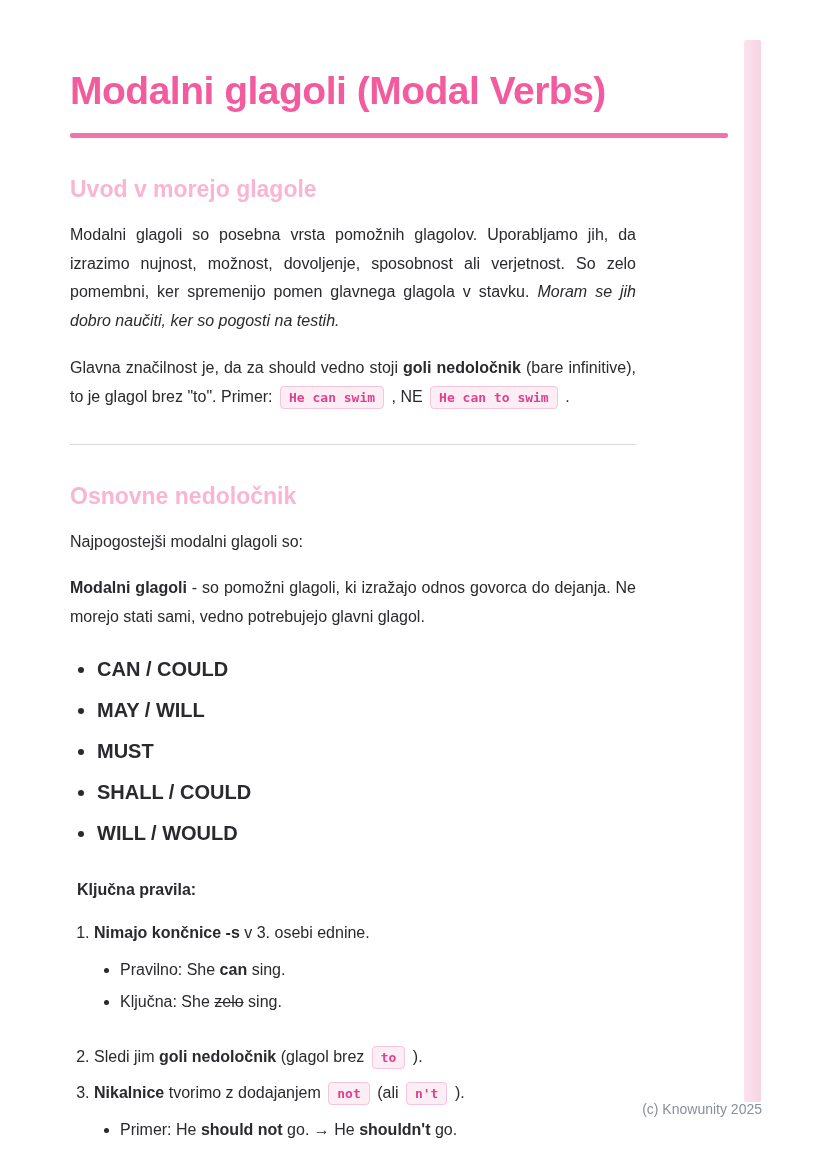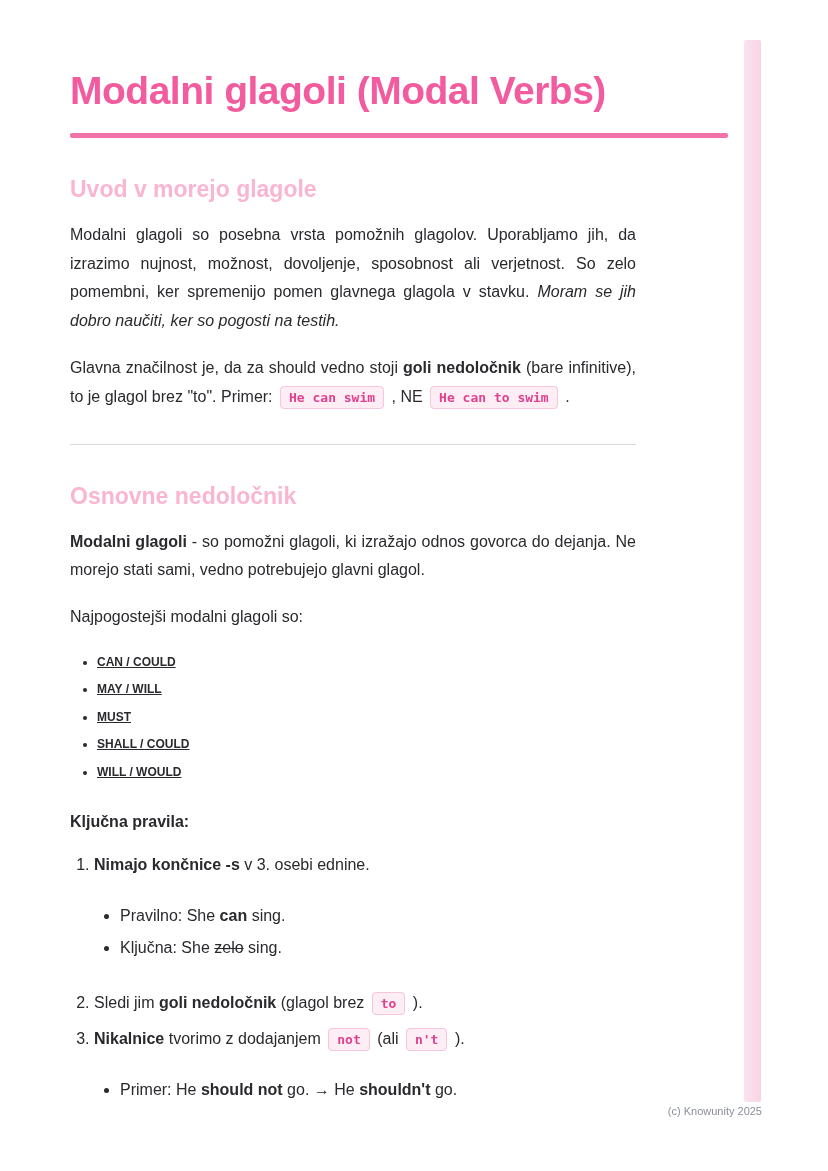--- a/index.html
+++ b/index.html
@@ -27,38 +27,38 @@
     border-radius:2px;
   }
   .content{position:absolute;left:70px;top:56px;width:660px;}
   h1{
     font-size:39px;font-weight:800;color:var(--accent);
     margin:14px 0 20px;letter-spacing:-0.5px;line-height:1.1;
   }
   .title-rule{height:5px;background:var(--title-rule);border:none;margin:0 0 30px 0;width:658px;border-radius:2px;}
   h2{font-size:23px;font-weight:700;color:var(--heading);margin:38px 0 6px;}
   p{font-size:16px;line-height:1.8;text-align:justify;margin:18px 0;width:566px;}
-  p.rules-label{margin:26px 0 14px;}
+  p.rules-label{margin:26px 7px 14px;}
   .b{font-weight:700;}
   .i{font-style:italic;}
   .strike{text-decoration:line-through;}
   .code{
     font-family:"DejaVu Sans Mono", monospace;
     font-size:13px;font-weight:700;color:var(--code-text);
     background:var(--code-bg);border:1px solid var(--code-border);
     border-radius:4px;padding:3px 8px;margin:0 3px;white-space:nowrap;
   }
   ul.modals{list-style:disc;padding-left:27px;margin:20px 0 24px;width:566px;}
-  ul.modals li{font-size:12px;font-weight:700;line-height:1.7;margin:0 0 7px;text-decoration:underline;}
+  ul.modals li{font-size:20px;font-weight:700;line-height:1.7;margin:0 0 7px;}
   ol.rules{padding-left:24px;margin:14px 0 0;width:566px;}
   ol.rules>li{font-size:16px;line-height:1.7;margin-bottom:8px;}
-  ol.rules ul.sub{list-style:disc;padding-left:26px;margin:24px 0 28px;}
+  ol.rules ul.sub{list-style:disc;padding-left:26px;margin:10px 0 28px;}
   ol.rules ul.sub li{font-size:16px;font-weight:400;line-height:1.7;margin:0 0 5px;}
   hr.section-divider{border:none;border-top:1px solid var(--divider);margin:32px 0 4px;width:566px;}
-  .footer{position:absolute;right:66px;bottom:54px;font-size:11px;color:var(--footer);}
+  .footer{position:absolute;right:66px;bottom:54px;font-size:14px;color:var(--footer);}
 </style>
 </head>
 <body>
 
 <div class="side-strip"></div>
 
 <div class="content">
 
   <h1>Modalni glagoli (Modal Verbs)</h1>
   <div class="title-rule"></div>
@@ -66,22 +66,22 @@
   <section>
     <h2>Uvod v morejo glagole</h2>
     <p><span>Modalni glagoli so posebna vrsta pomožnih glagolov. Uporabljamo jih, da izrazimo nujnost, možnost, dovoljenje, sposobnost ali verjetnost. So zelo pomembni, ker spremenijo pomen glavnega glagola v stavku. </span><span class="i">Moram se jih dobro naučiti, ker so pogosti na testih.</span></p>
     <p><span>Glavna značilnost je, da za should vedno stoji </span><span class="b">goli nedoločnik</span><span> (bare infinitive), to je glagol brez "to". Primer: </span><span class="code">He can swim</span><span> , NE </span><span class="code">He can to swim</span><span> .</span></p>
   </section>
 
   <hr class="section-divider">
 
   <section>
     <h2>Osnovne nedoločnik</h2>
+    <p><span>Najpogostejši modalni glagoli so:</span></p>
     <p><span class="b">Modalni glagoli</span><span> - so pomožni glagoli, ki izražajo odnos govorca do dejanja. Ne morejo stati sami, vedno potrebujejo glavni glagol.</span></p>
-    <p><span>Najpogostejši modalni glagoli so:</span></p>
     <ul class="modals">
         <li>CAN / COULD</li>
         <li>MAY / WILL</li>
         <li>MUST</li>
         <li>SHALL / COULD</li>
         <li>WILL / WOULD</li>
       </ul>
     <p class="rules-label"><span class="b">Ključna pravila:</span></p>
     <ol class="rules">
         <li><span class="b">Nimajo končnice -s</span><span> v 3. osebi ednine.</span><ul class="sub">

